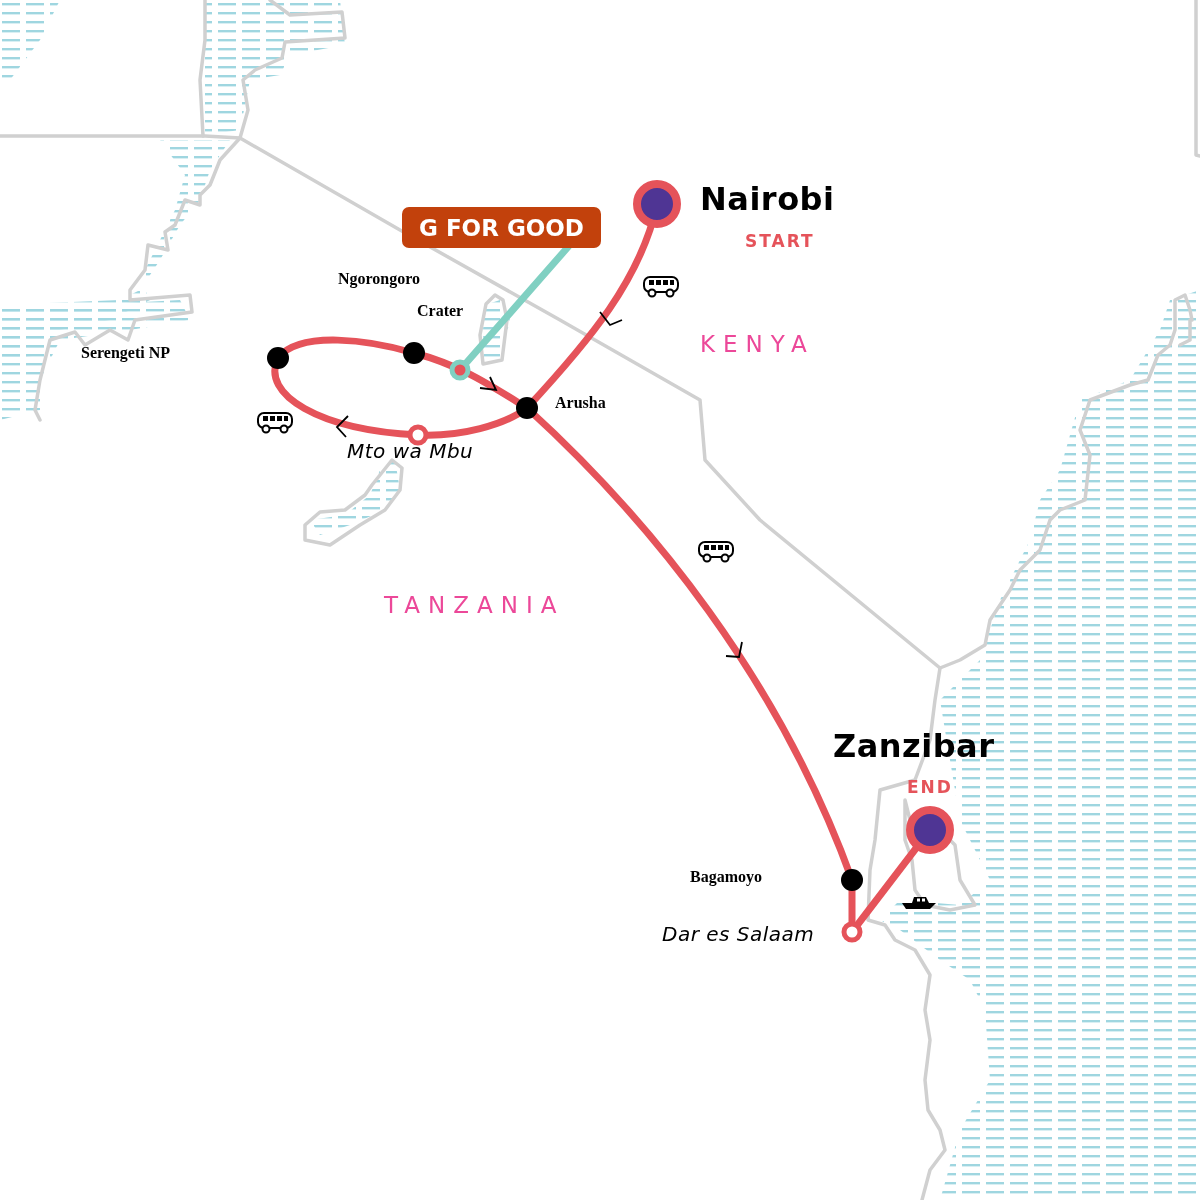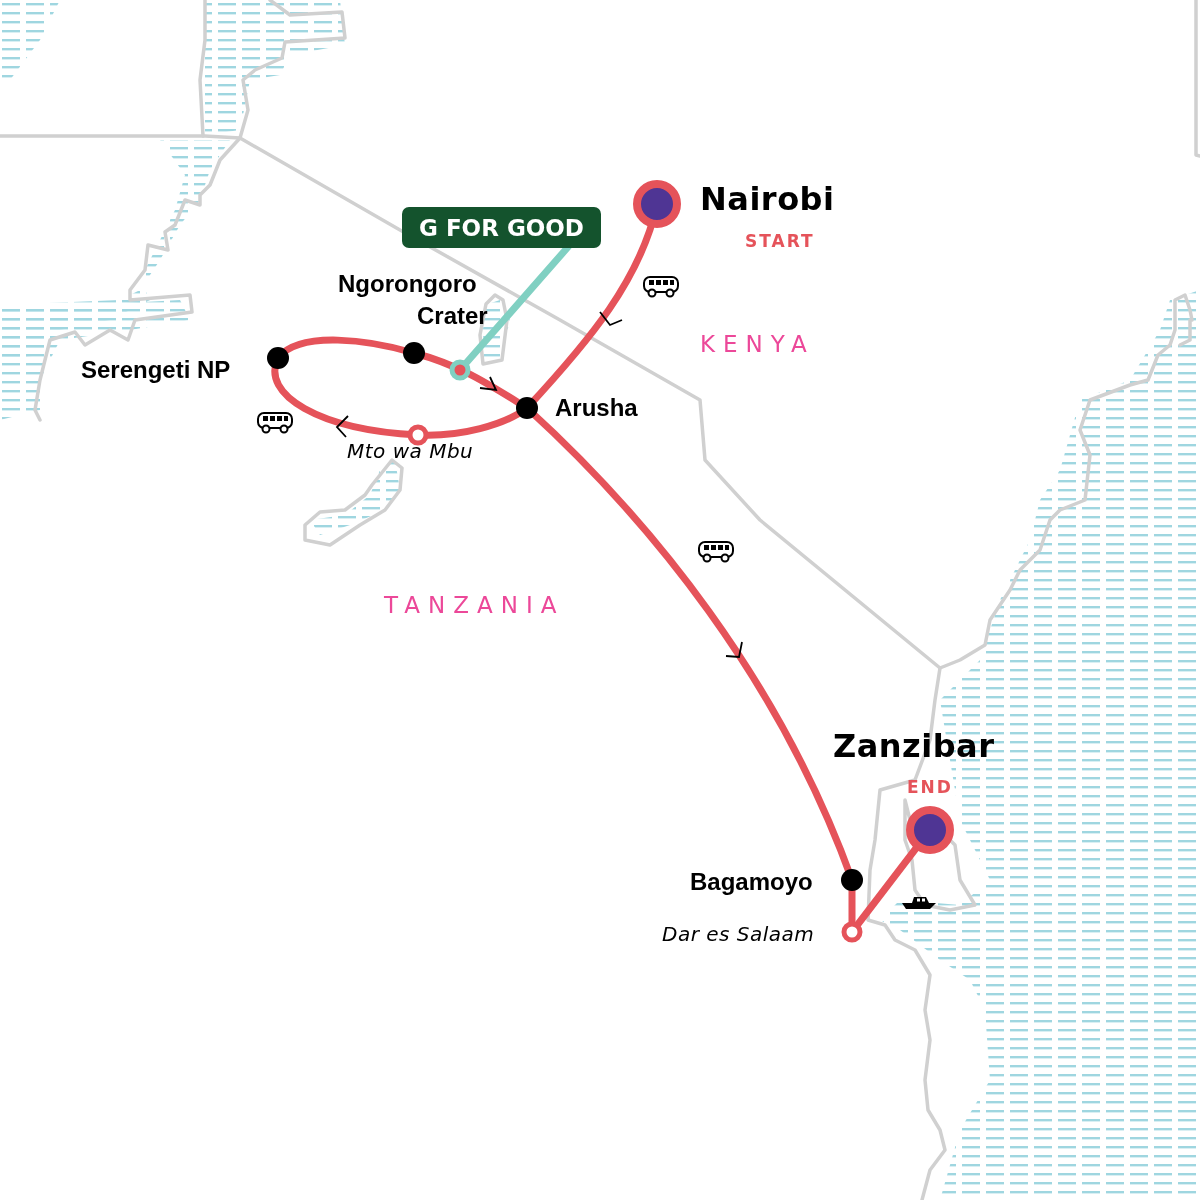--- a/index.html
+++ b/index.html
@@ -1,24 +1,24 @@
 <!DOCTYPE html>
 <html><head>
 <meta charset="utf-8">
 <style>
   html, body { margin: 0; padding: 0; background: #ffffff; }
   body { width: 1200px; height: 1200px; position: relative; overflow: hidden; font-family: "Liberation Sans", sans-serif; }
   #map { position: absolute; left: 0; top: 0; width: 1200px; height: 1200px; }
   .lbl { position: absolute; white-space: nowrap; color: #000; }
   .city-major { font-family: "DejaVu Sans", sans-serif; font-weight: bold; font-size: 32px; letter-spacing: 0.5px; }
-  .city { font-family: Liberation Sans, sans-serif; font-weight: bold; font-size: 24px; }
+  .city { font-family: Liberation Serif, serif; font-weight: bold; font-size: 16px; }
   .stop-italic { font-family: "DejaVu Sans", sans-serif; font-style: italic; font-size: 20px; letter-spacing: 0.5px; }
   .tag { font-family: "DejaVu Sans", sans-serif; font-weight: bold; font-size: 17px; letter-spacing: 2px; color: #e5535a; }
   .country { font-family: "DejaVu Sans", sans-serif; font-size: 23px; letter-spacing: 8px; color: #ec4899; }
-  .gfg { position: absolute; left: 402px; top: 207px; width: 199px; height: 41px; background: #14532d; border-radius: 7px; color: #fff; font-family: "DejaVu Sans", sans-serif; font-weight: bold; font-size: 23px; display: flex; align-items: center; justify-content: center; letter-spacing: 0px; }
+  .gfg { position: absolute; left: 402px; top: 207px; width: 199px; height: 41px; background: #c2410c; border-radius: 7px; color: #fff; font-family: "DejaVu Sans", sans-serif; font-weight: bold; font-size: 23px; display: flex; align-items: center; justify-content: center; letter-spacing: 0px; }
 </style>
 </head>
 <body>
 
 <svg id="map" viewBox="0 0 1200 1200" xmlns="http://www.w3.org/2000/svg">
   <defs>
     <pattern id="hatch" width="24" height="9" patternUnits="userSpaceOnUse">
       <rect x="2" y="3" width="18" height="2.4" fill="#9fd6e0"></rect>
     </pattern>
   </defs>
@@ -141,21 +141,21 @@
 </svg>
 
 <div class="gfg">G FOR GOOD</div>
 
 <div class="lbl city-major" style="left:700px; top:180px;">Nairobi</div>
 <div class="lbl tag" style="left:745px; top:231px;">START</div>
 
 <div class="lbl city-major" style="left:833px; top:727px;">Zanzibar</div>
 <div class="lbl tag" style="left:907px; top:777px;">END</div>
 
-<div class="lbl city" style="left:81px; top:356px;">Serengeti NP</div>
+<div class="lbl city" style="left:81px; top:344px;">Serengeti NP</div>
 <div class="lbl city" style="left:338px; top:270px;">Ngorongoro</div>
 <div class="lbl city" style="left:373px; top:302px;margin-left:44px;">Crater</div>
 <div class="lbl city" style="left:555px; top:394px;text-align:center;">Arusha</div>
 <div class="lbl city" style="left:690px; top:868px;">Bagamoyo</div>
 <div class="lbl stop-italic" style="left:347px; top:439px;">Mto wa Mbu</div>
 <div class="lbl stop-italic" style="left:662px; top:922px;">Dar es Salaam</div>
 
 <div class="lbl country" style="left:700px; top:331px;">KENYA</div>
 <div class="lbl country" style="left:384px; top:592px;">TANZANIA</div>
 

